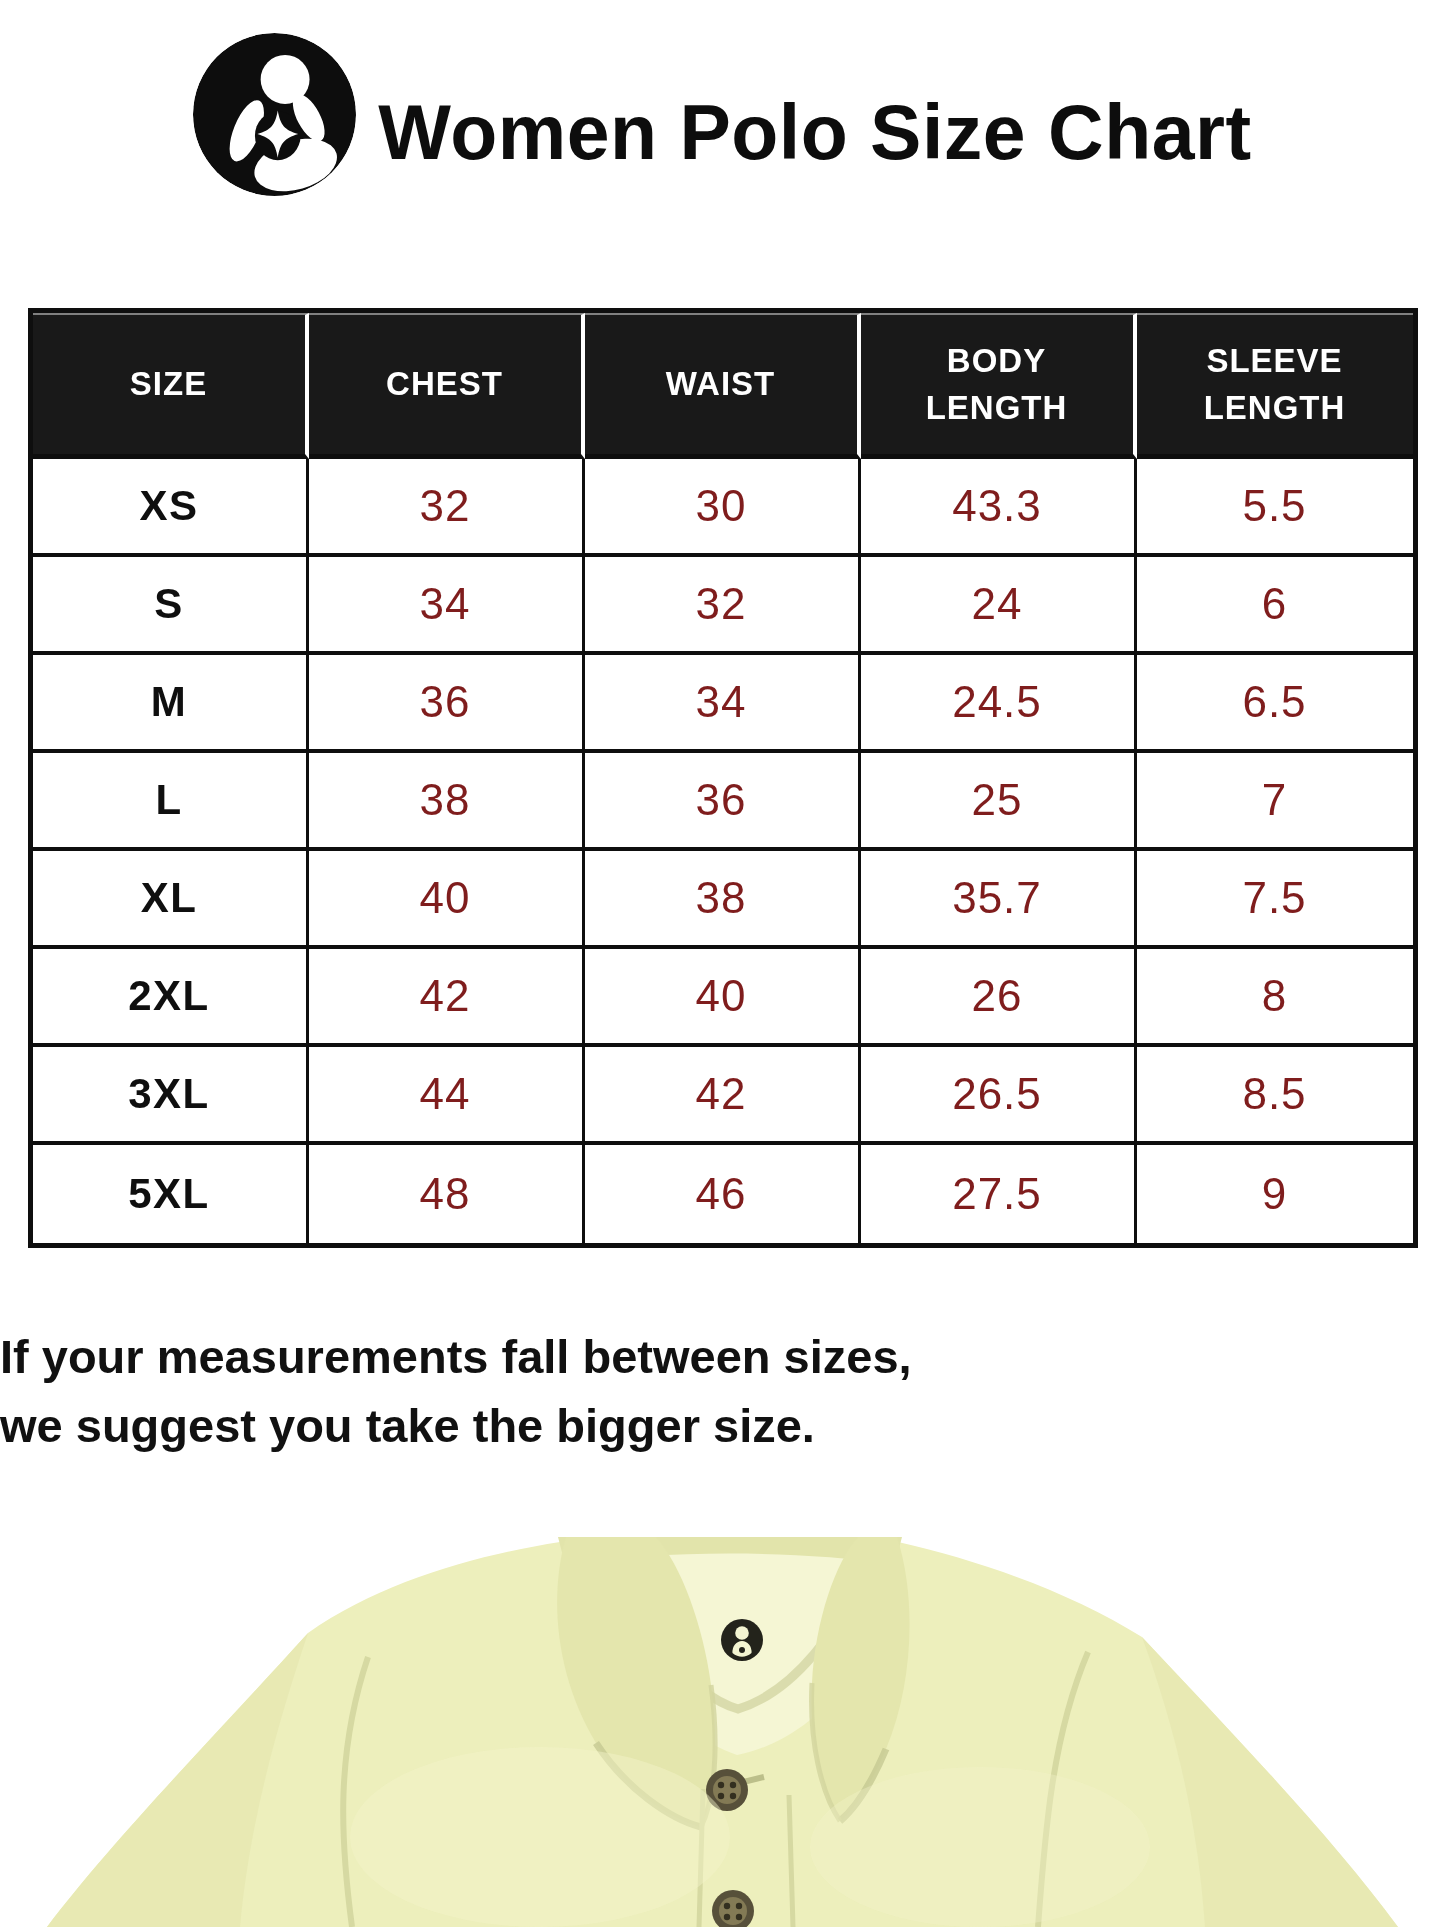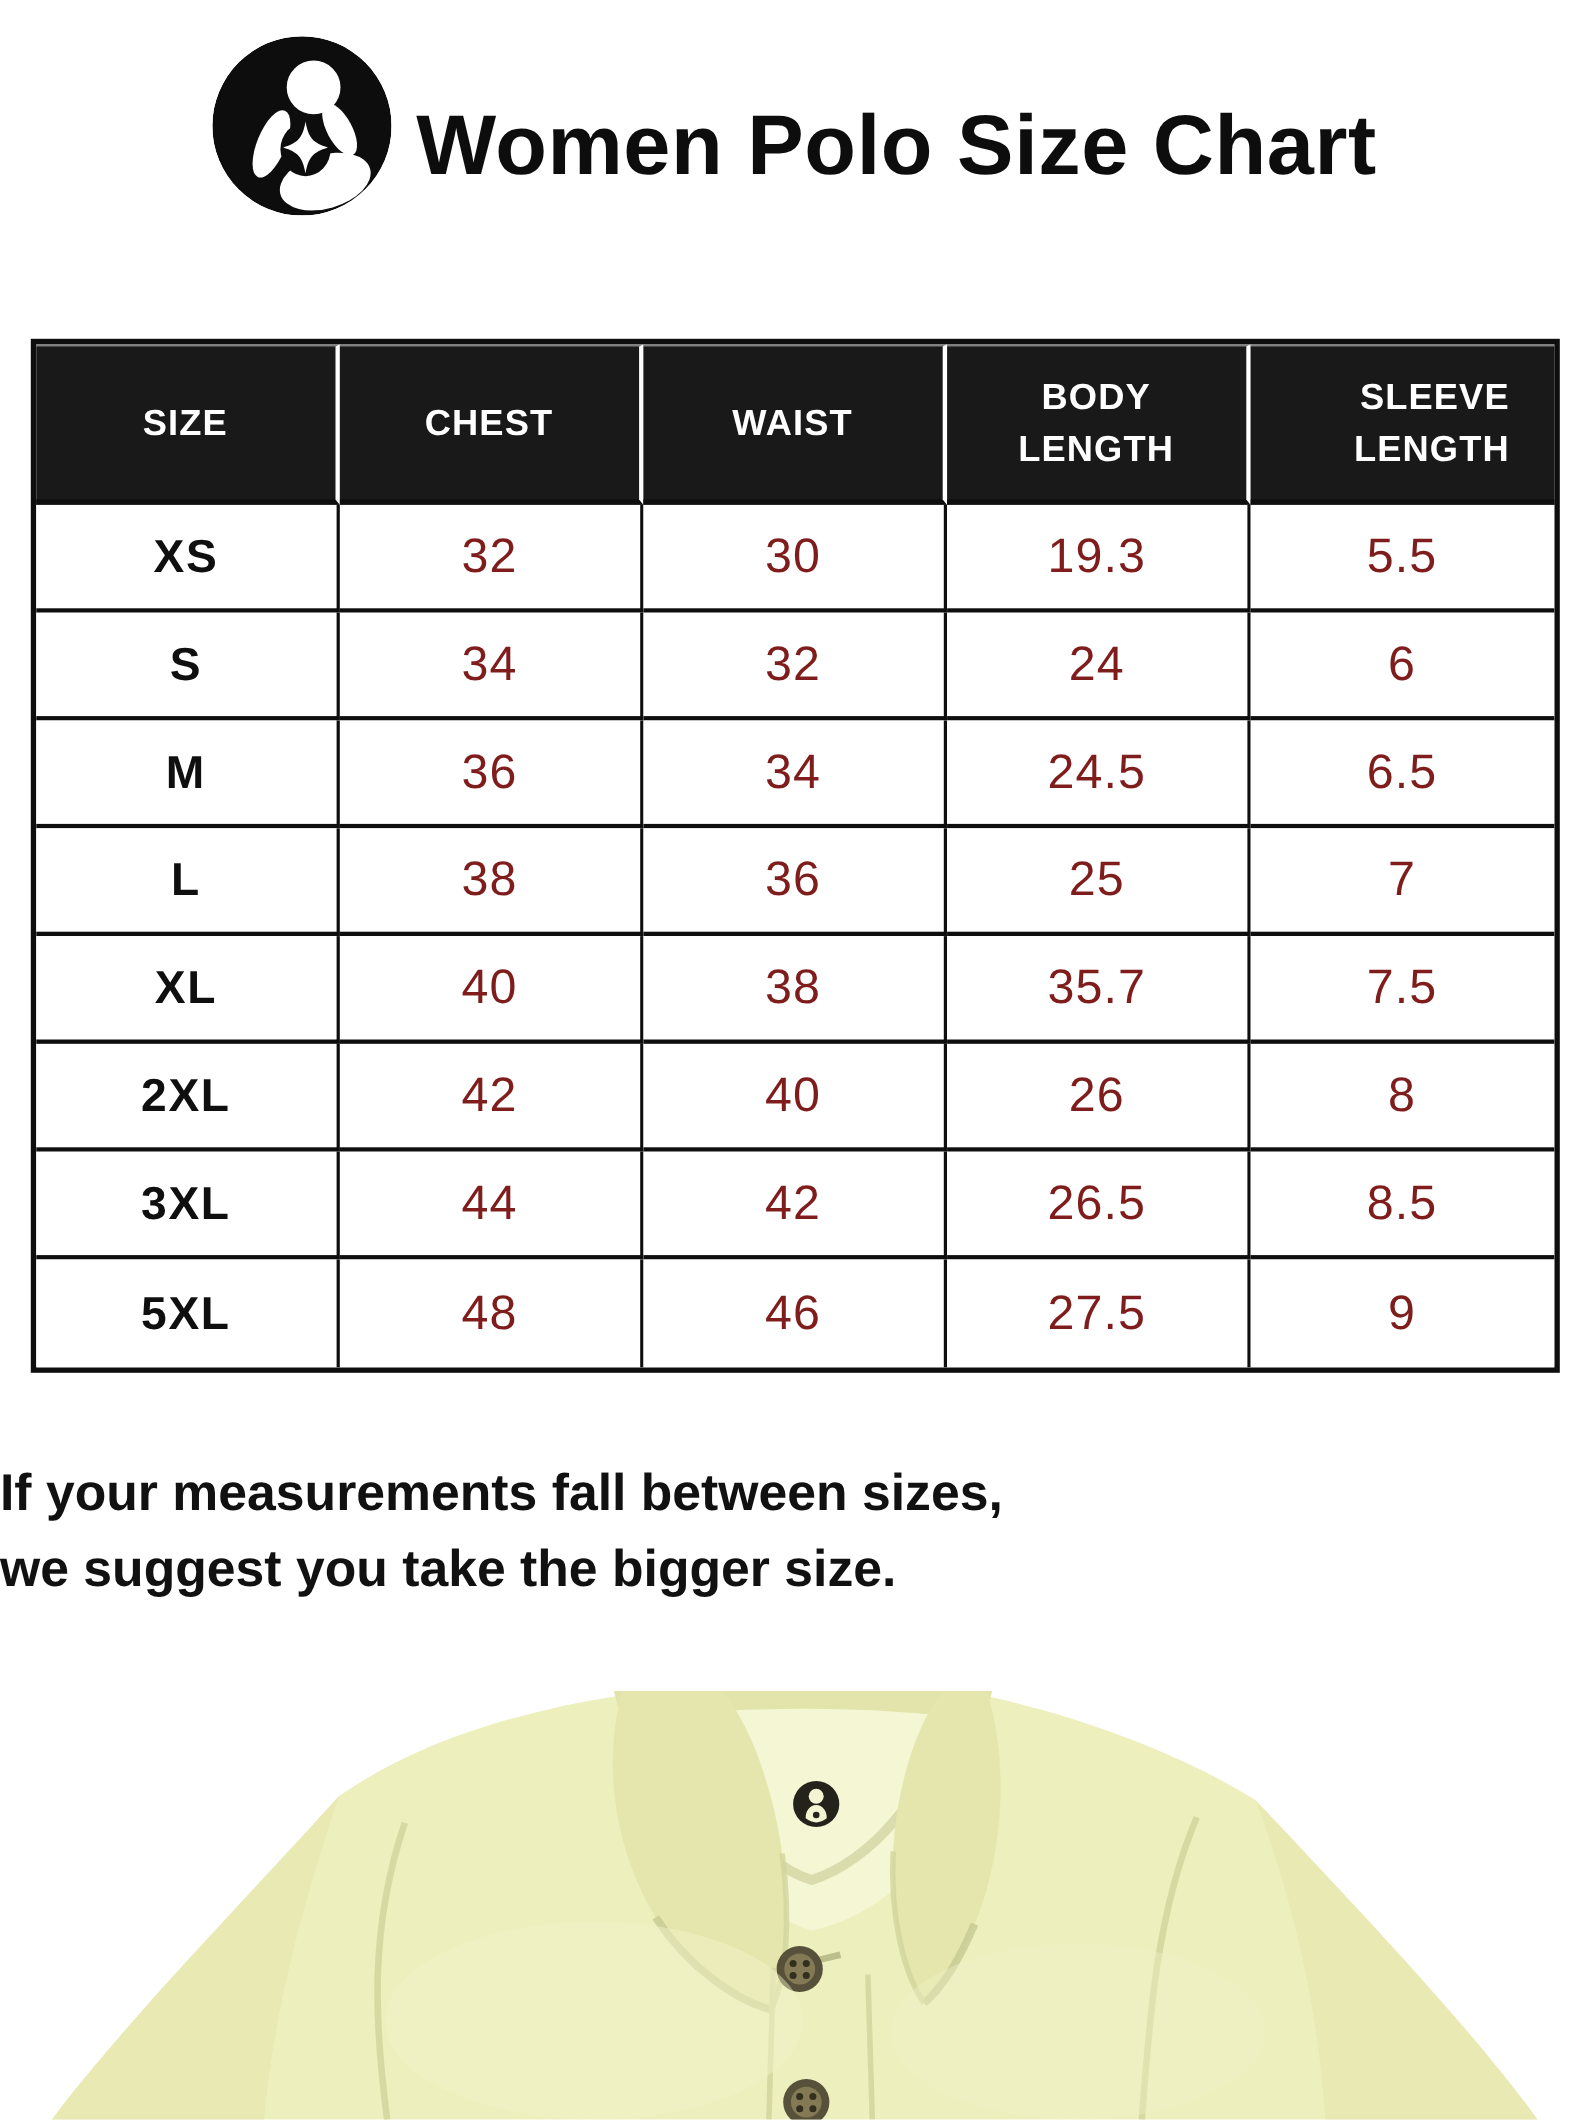--- a/index.html
+++ b/index.html
@@ -35,21 +35,21 @@
     height:146px;
     background:#191919; color:#ffffff;
     font-size:33px; font-weight:700; letter-spacing:1px;
     text-align:center; vertical-align:middle;
     line-height:1.4;
     padding:0 40px;
     border-right:4px solid #ffffff;
     border-top:2px solid rgba(255,255,255,0.45);
     border-bottom:5px solid #0e0e0e;
   }
-  .size-table th:last-child{ border-right:none;text-align:right; }
+  .size-table th:last-child{ border-right:none; }
   .size-table td{
     height:98px;
     text-align:center; vertical-align:middle;
     font-size:44px; font-weight:400; letter-spacing:1px;
     color:#7f1d1d;
     border-right:3px solid #0e0e0e;
     border-bottom:4px solid #0e0e0e;
     background:#ffffff;
   }
   .size-table td:last-child{ border-right:none; }
@@ -102,21 +102,21 @@
           <th>WAIST</th>
           <th>BODY LENGTH</th>
           <th>SLEEVE LENGTH</th>
         </tr>
     </thead>
     <tbody>
         <tr>
           <td>XS</td>
           <td>32</td>
           <td>30</td>
-          <td>19.3</td>
+          <td>43.3</td>
           <td>5.5</td>
         </tr>
         <tr>
           <td>S</td>
           <td>34</td>
           <td>32</td>
           <td>24</td>
           <td>6</td>
         </tr>
         <tr>

